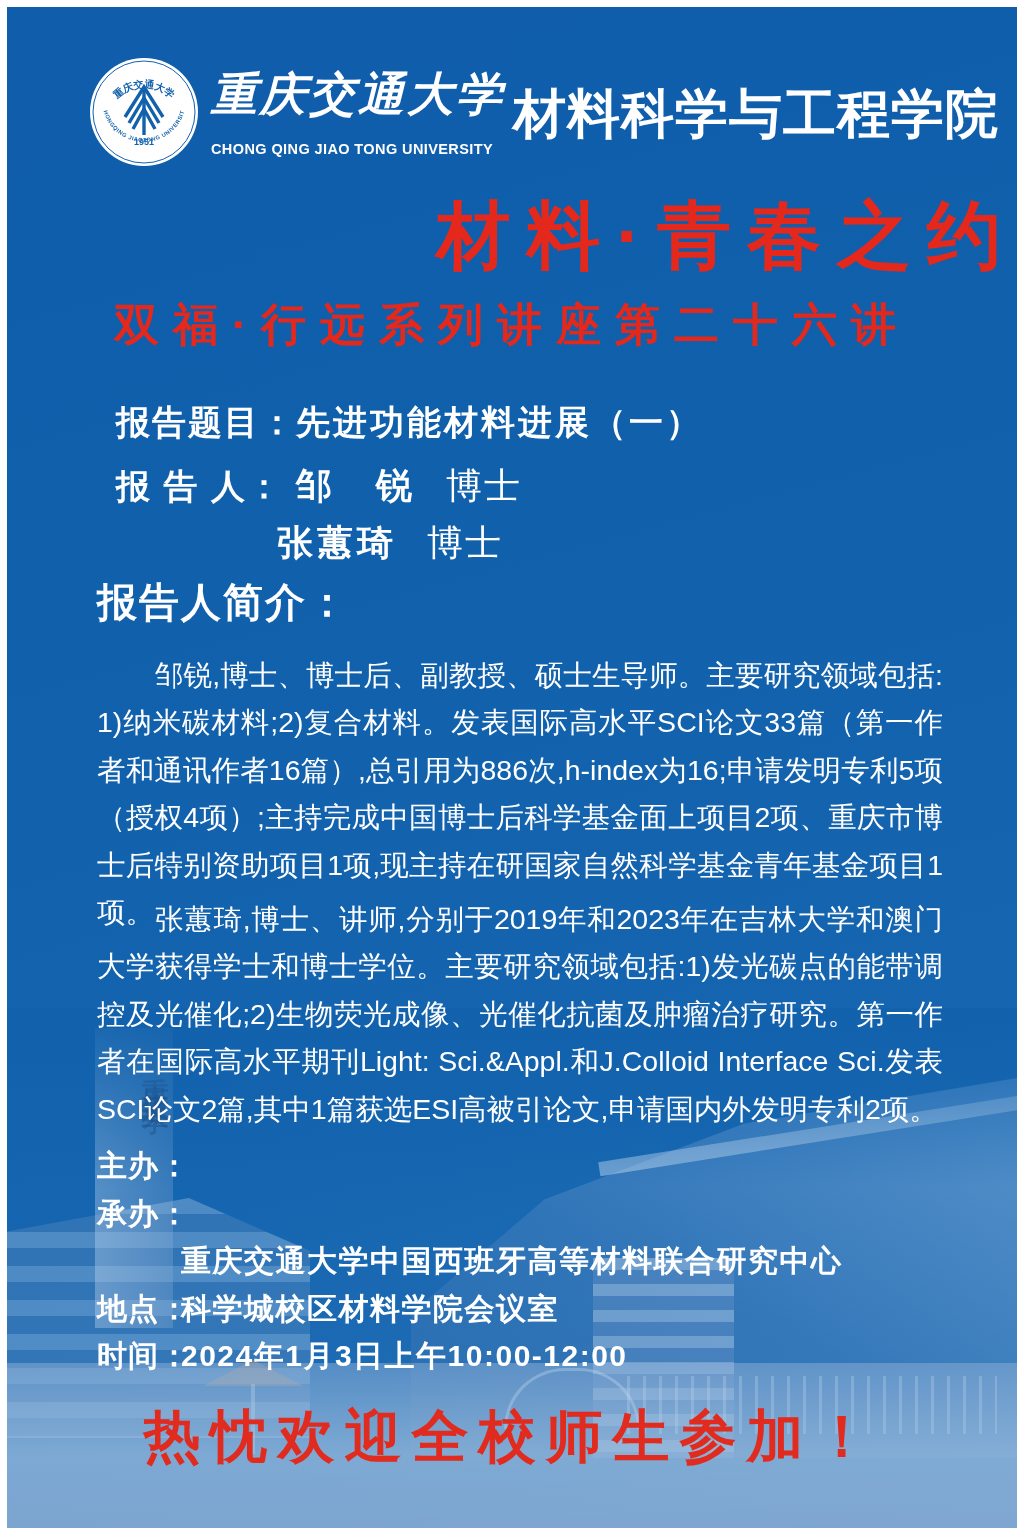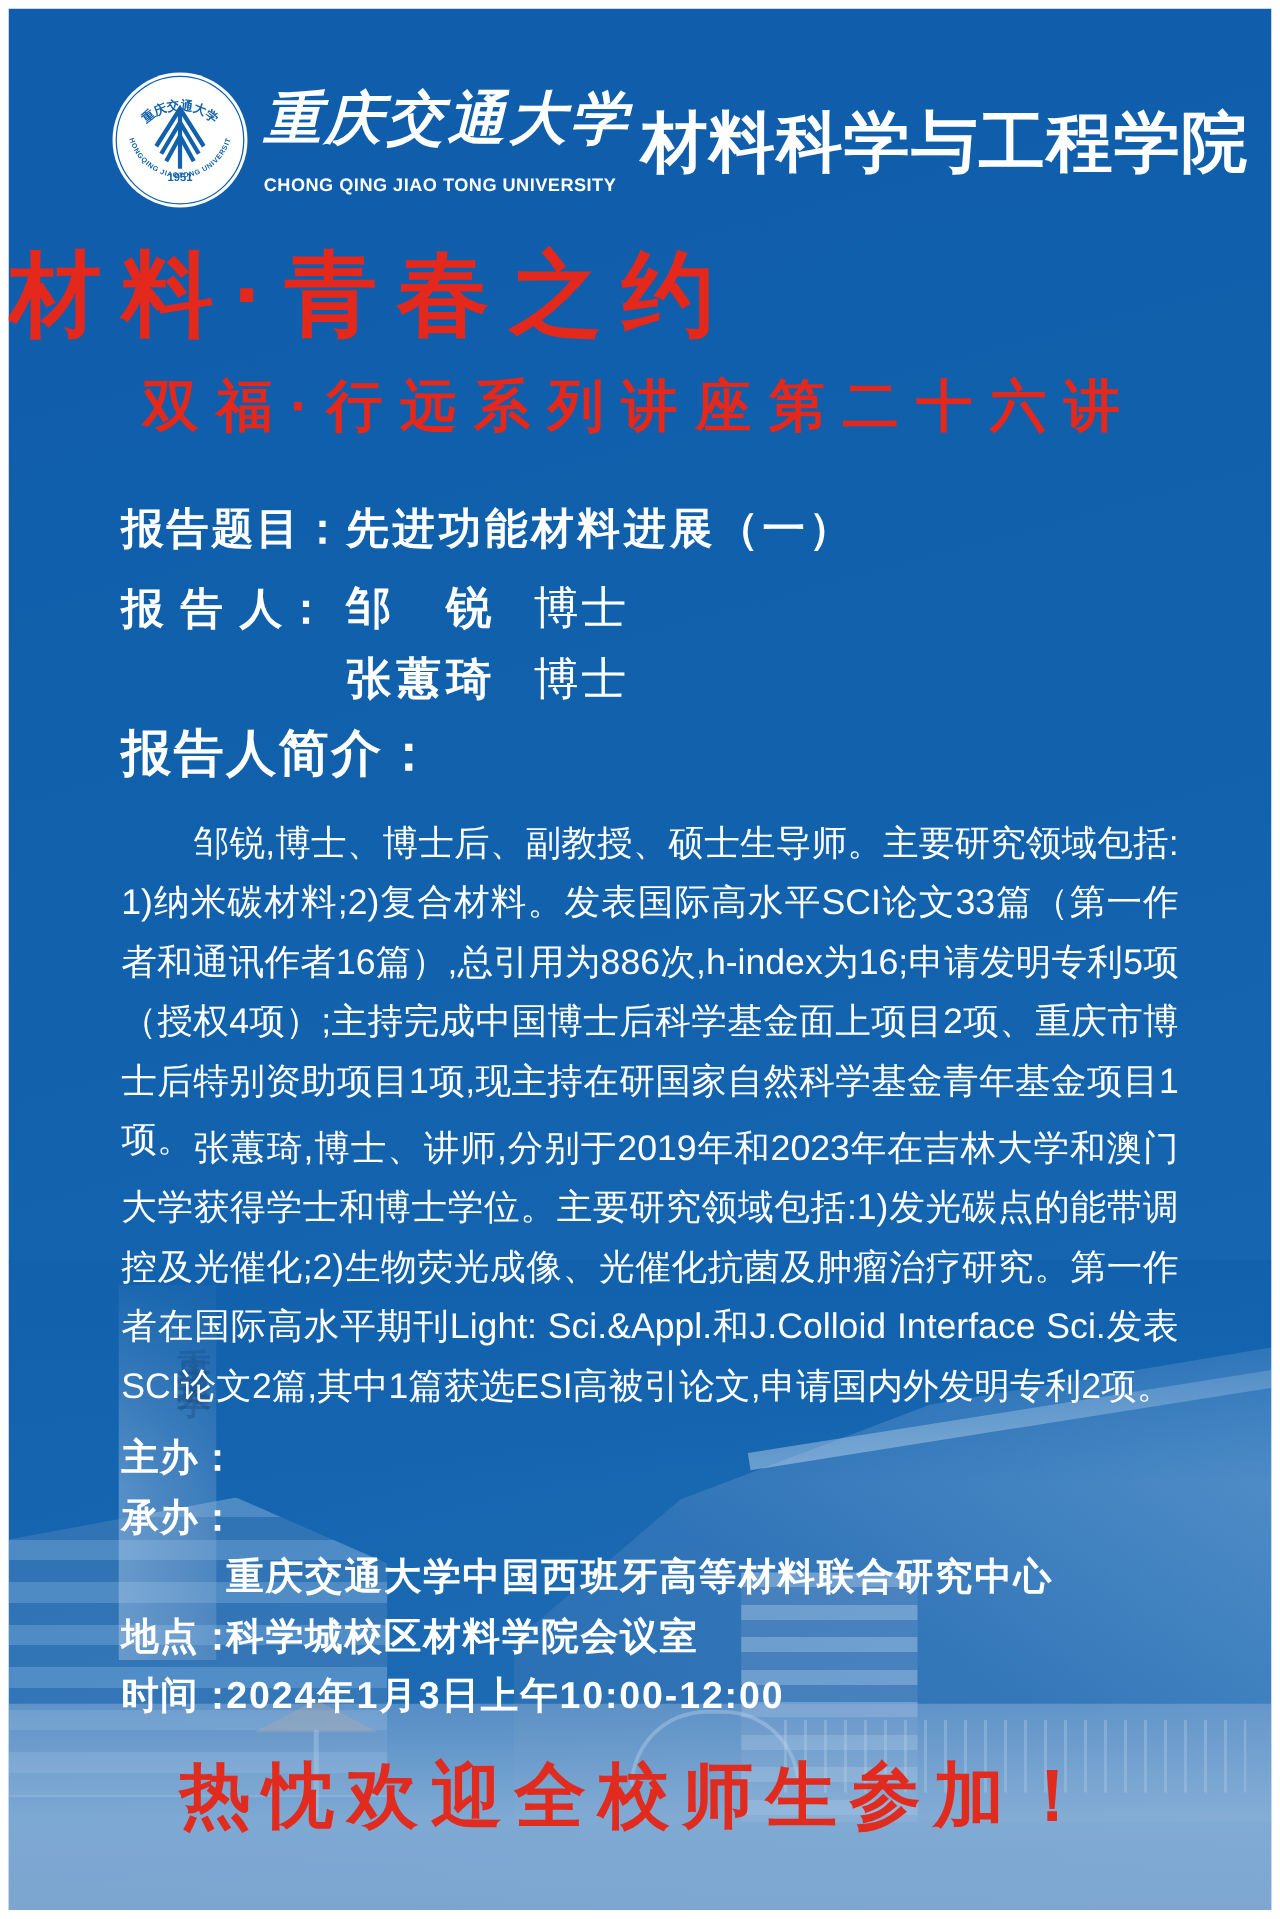--- a/index.html
+++ b/index.html
@@ -75,30 +75,30 @@
     font-family:"DejaVu Serif","Liberation Serif",serif;font-style:italic;font-weight:bold;
     font-size:46px;letter-spacing:3px;white-space:nowrap;line-height:1.3;
   }
   .uni-en{font-size:14.5px;font-weight:bold;letter-spacing:.4px;margin-top:16px;white-space:nowrap;}
   .college{
     color:#fff;font-size:53px;font-weight:bold;letter-spacing:1px;
     margin-left:30px;margin-top:22px;white-space:nowrap;
   }
   
   .main-title{
-    position:absolute;top:180px;left:0;width:100%;text-align:left;z-index:3;
+    position:absolute;top:180px;left:0;width:100%;text-align:right;z-index:3;
     color:#e5281c;font-size:74px;font-weight:bold;letter-spacing:16px;
   }
   .series-title{
     position:absolute;top:288px;left:0;width:100%;text-align:center;z-index:3;
     color:#e5281c;font-size:45px;font-weight:bold;letter-spacing:14px;
   }
   
   .line{position:absolute;left:90px;color:#fff;z-index:3;white-space:nowrap;}
-  .lbl{display:inline-block;width:180px;font-size:34px;font-weight:bold;letter-spacing:2px;}
+  .lbl{display:inline-block;width:180px;font-size:34px;font-weight:bold;letter-spacing:2px;margin-left:19px;}
   .topic-val{font-size:34px;font-weight:bold;letter-spacing:3px;}
   .sp-name{font-size:36px;font-weight:bold;letter-spacing:4px;}
   .sp-degree{font-size:36px;font-weight:normal;margin-left:30px;letter-spacing:2px;}
   .bio-label{font-size:40px;font-weight:bold;letter-spacing:2px;}
   .bio{
     position:absolute;left:90px;width:846px;color:#fff;z-index:3;
     font-size:28.5px;line-height:47.5px;text-align:justify;text-justify:inter-ideograph;
     word-break:break-all;text-indent:58px;
   }
   

